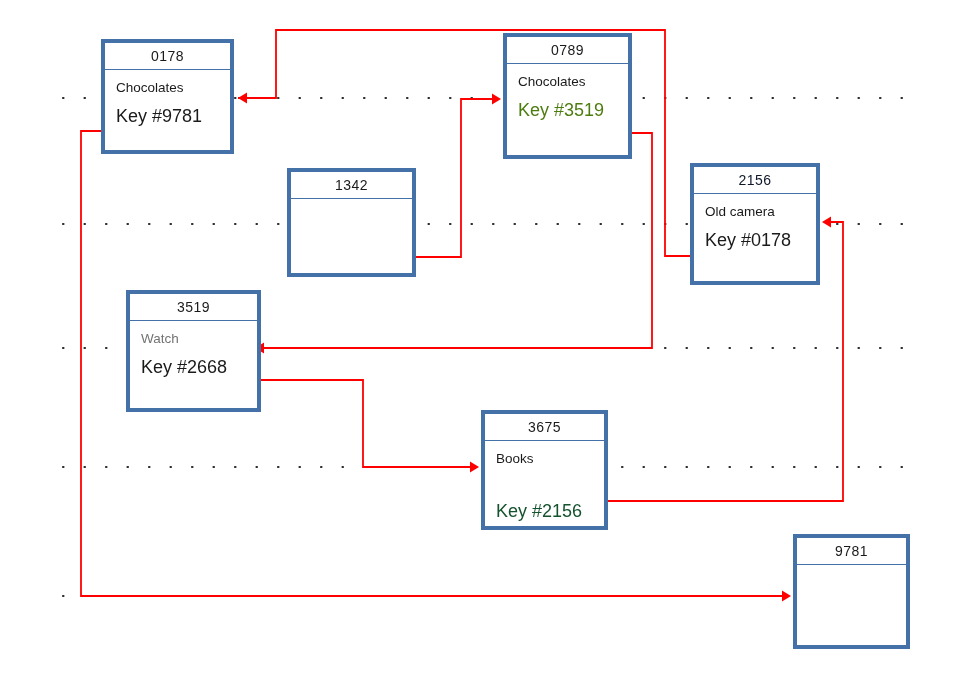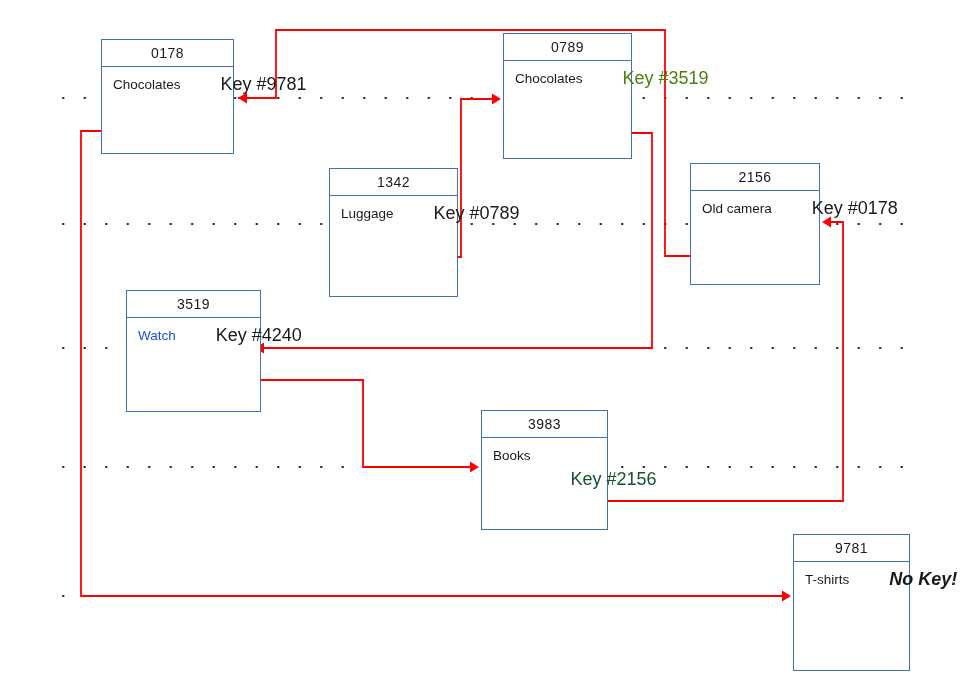--- a/index.html
+++ b/index.html
@@ -22,41 +22,40 @@
     position: absolute;
     left: 0;
     top: 0;
     width: 965px;
     height: 675px;
     pointer-events: none;
   }
   .node-box {
     position: absolute;
     box-sizing: border-box;
-    border: 1px solid #b91c1c;
+    border: 4px solid #b91c1c;
     background: #ffffff;
     z-index: 5;
   }
   .node-head {
     box-sizing: border-box;
     height: 27px;
     border-bottom: 1px solid #4472a8;
     display: flex;
     align-items: center;
     justify-content: center;
     font-size: 14px;
     color: #1a1a1a;
     letter-spacing: 0.5px;
   }
   .node-body {
     box-sizing: border-box;
     padding: 9px 0 0 11px;
     display: flex;
-    flex-direction: row;
-    gap: 40px;
+    flex-direction: column;
   }
   .node-label {
     font-size: 13.5px;
     color: #1a1a1a;
     line-height: 17px;
     margin-bottom: 12px;
     white-space: nowrap;
   }
   .node-key {
     font-size: 18px;
@@ -99,48 +98,40 @@
         <div class="node-key" style="color: rgb(26, 26, 26);">Key #9781</div>
       </div>
     </div>
     <div class="node-box" style="left: 503px; top: 33px; width: 129px; height: 126px; border-color: rgb(68, 114, 168);">
       <div class="node-head" style="border-bottom-color: rgb(68, 114, 168); color: rgb(26, 26, 26);">0789</div>
       <div class="node-body">
         <div class="node-label" style="color: rgb(26, 26, 26);">Chocolates</div>
         <div class="node-key" style="color: #4d7c0f;">Key #3519</div>
       </div>
     </div>
-    <div class="node-box" style="left: 287px; top: 168px; width: 129px; height: 129px; border-color: rgb(68, 114, 168); margin-left: 42px;">
+    <div class="node-box" style="left: 287px; top: 168px; width: 129px; height: 109px; border-color: rgb(68, 114, 168);">
       <div class="node-head" style="border-bottom-color: rgb(68, 114, 168); color: rgb(26, 26, 26);">1342</div>
-      <div class="node-body">
-        <div class="node-label" style="color: rgb(26, 26, 26);">Luggage</div>
-        <div class="node-key" style="color: rgb(26, 26, 26);">Key #0789</div>
-      </div>
     </div>
     <div class="node-box" style="left: 690px; top: 163px; width: 130px; height: 122px; border-color: rgb(68, 114, 168);">
       <div class="node-head" style="border-bottom-color: rgb(68, 114, 168); color: #0f172a;">2156</div>
       <div class="node-body">
         <div class="node-label" style="color: rgb(26, 26, 26);">Old camera</div>
         <div class="node-key" style="color: rgb(26, 26, 26);">Key #0178</div>
       </div>
     </div>
     <div class="node-box" style="left: 126px; top: 290px; width: 135px; height: 122px; border-color: rgb(68, 114, 168);">
       <div class="node-head" style="border-bottom-color: rgb(68, 114, 168); color: rgb(26, 26, 26);">3519</div>
       <div class="node-body">
-        <div class="node-label" style="color: #1d4ed8;">Watch</div>
-        <div class="node-key" style="color: rgb(26, 26, 26);">Key #4240</div>
+        <div class="node-label" style="color: #737373;">Watch</div>
+        <div class="node-key" style="color: rgb(26, 26, 26);">Key #2668</div>
       </div>
     </div>
     <div class="node-box" style="left: 481px; top: 410px; width: 127px; height: 120px; border-color: rgb(68, 114, 168);">
-      <div class="node-head" style="border-bottom-color: rgb(68, 114, 168); color: rgb(26, 26, 26);">3983</div>
+      <div class="node-head" style="border-bottom-color: rgb(68, 114, 168); color: rgb(26, 26, 26);">3675</div>
       <div class="node-body">
         <div class="node-label" style="color: rgb(26, 26, 26);">Books</div>
         <div class="node-key" style="color: #14532d; margin-top: 24px;">Key #2156</div>
       </div>
     </div>
-    <div class="node-box" style="left: 793px; top: 534px; width: 117px; height: 137px; border-color: rgb(68, 114, 168);">
+    <div class="node-box" style="left: 793px; top: 534px; width: 117px; height: 115px; border-color: rgb(68, 114, 168);">
       <div class="node-head" style="border-bottom-color: rgb(68, 114, 168); color: rgb(26, 26, 26);">9781</div>
-      <div class="node-body">
-        <div class="node-label" style="color: rgb(26, 26, 26);">T-shirts</div>
-        <div class="node-key nokey" style="color: rgb(26, 26, 26);">No Key!</div>
-      </div>
     </div>
   </div>
 
 </body></html>

